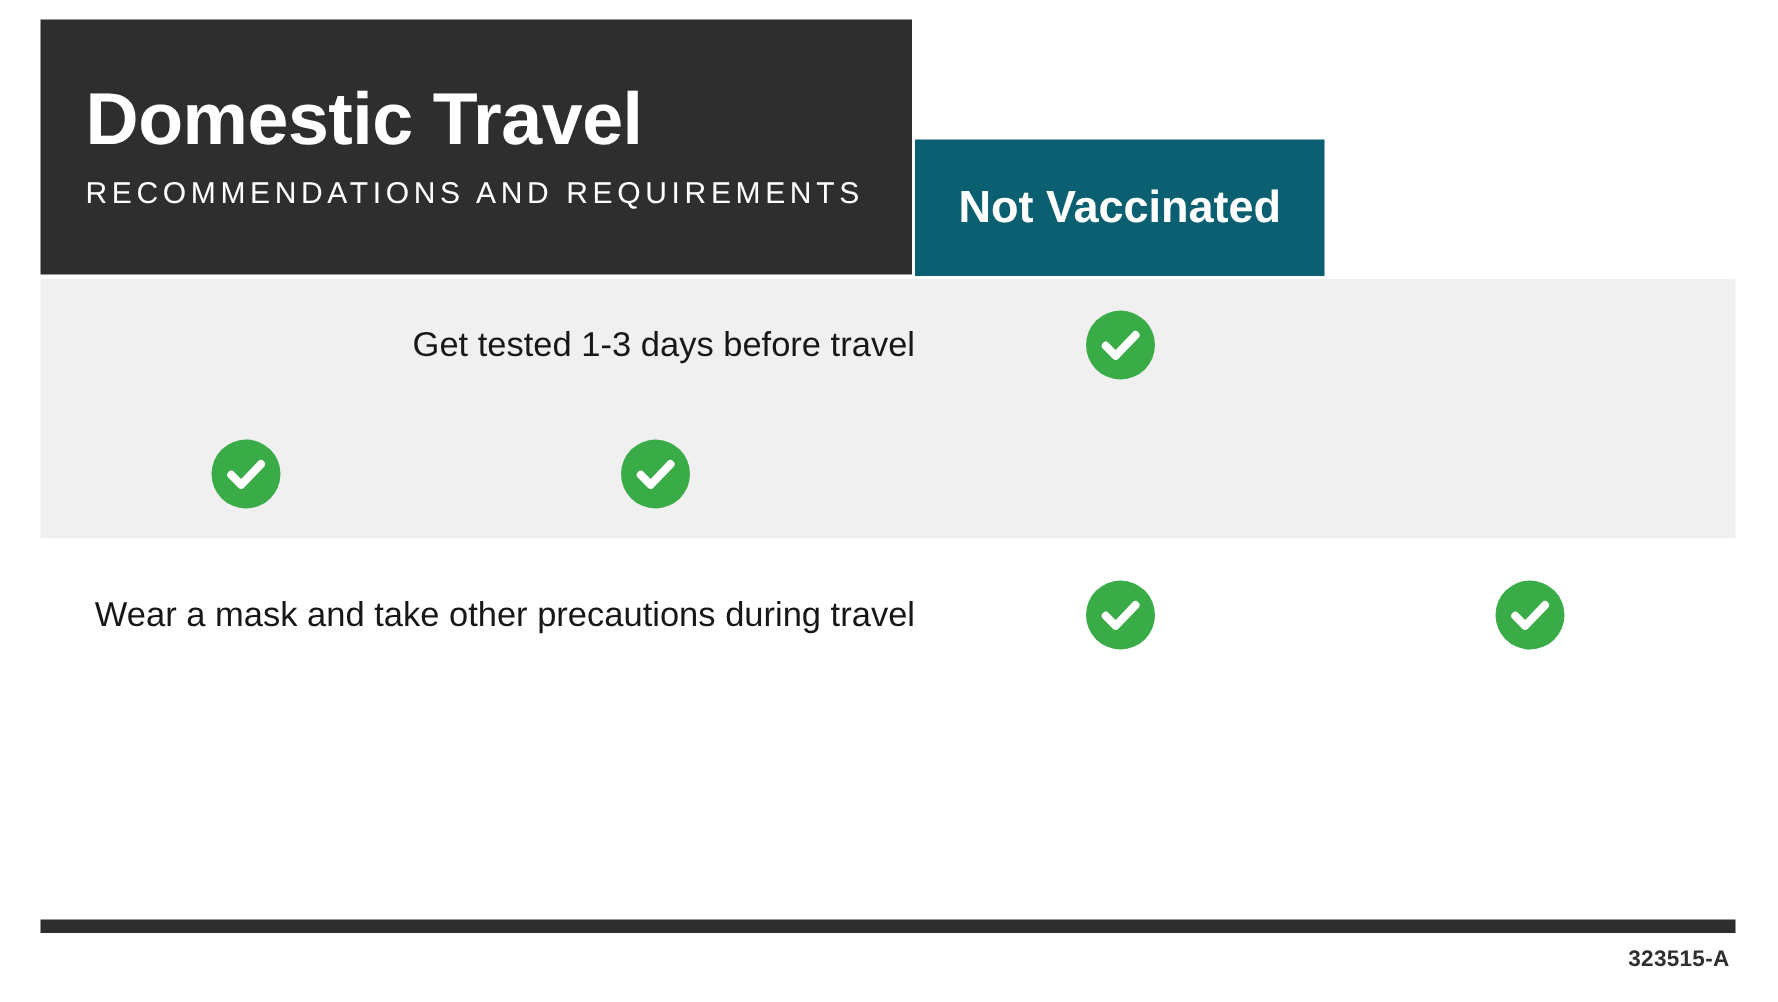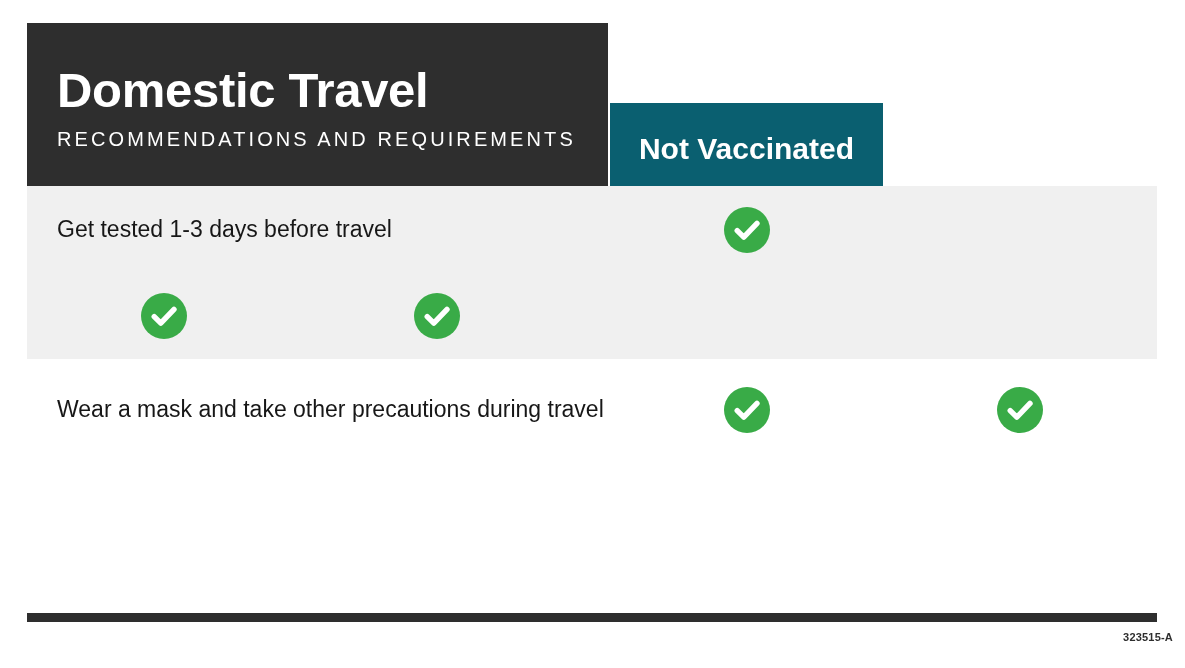--- a/index.html
+++ b/index.html
@@ -18,21 +18,21 @@
     position: relative;
     width: 1185px;
     height: 668px;
     background: #ffffff;
   }
 
   
   .header-band {
     position: absolute;
     left: 0;
-    top: 13px;
+    top: 3px;
     width: 971px;
     height: 186px;
   }
 
   .title-block {
     position: absolute;
     left: 27px;
     top: 10px;
     width: 581px;
     height: 170px;
@@ -107,20 +107,21 @@
   .row.shaded { background: #f0f0f0; }
   .row.plain  { background: #ffffff; }
 
   .row-label {
     width: 583px;
     box-sizing: border-box;
     padding-left: 30px;
     font-size: 23px;
     color: #171717;
     line-height: 1.68;
+    text-align: right;
   }
 
   .row-mark {
     width: 273px;
     display: flex;
     align-items: center;
     justify-content: center;
   }
 
   .check {
@@ -140,23 +141,23 @@
     position: absolute;
     left: 27px;
     top: 613px;
     width: 1130px;
     height: 9px;
     background: #2e2e2e;
   }
 
   .footer-code {
     position: absolute;
-    right: 12px;
+    right: 32px;
     top: 631px;
-    font-size: 11px;
+    font-size: 15px;
     font-weight: bold;
     letter-spacing: 0.2px;
     color: #2e2e2e;
   }
 </style>
 </head>
 <body>
 
 <div id="infographic">
 

